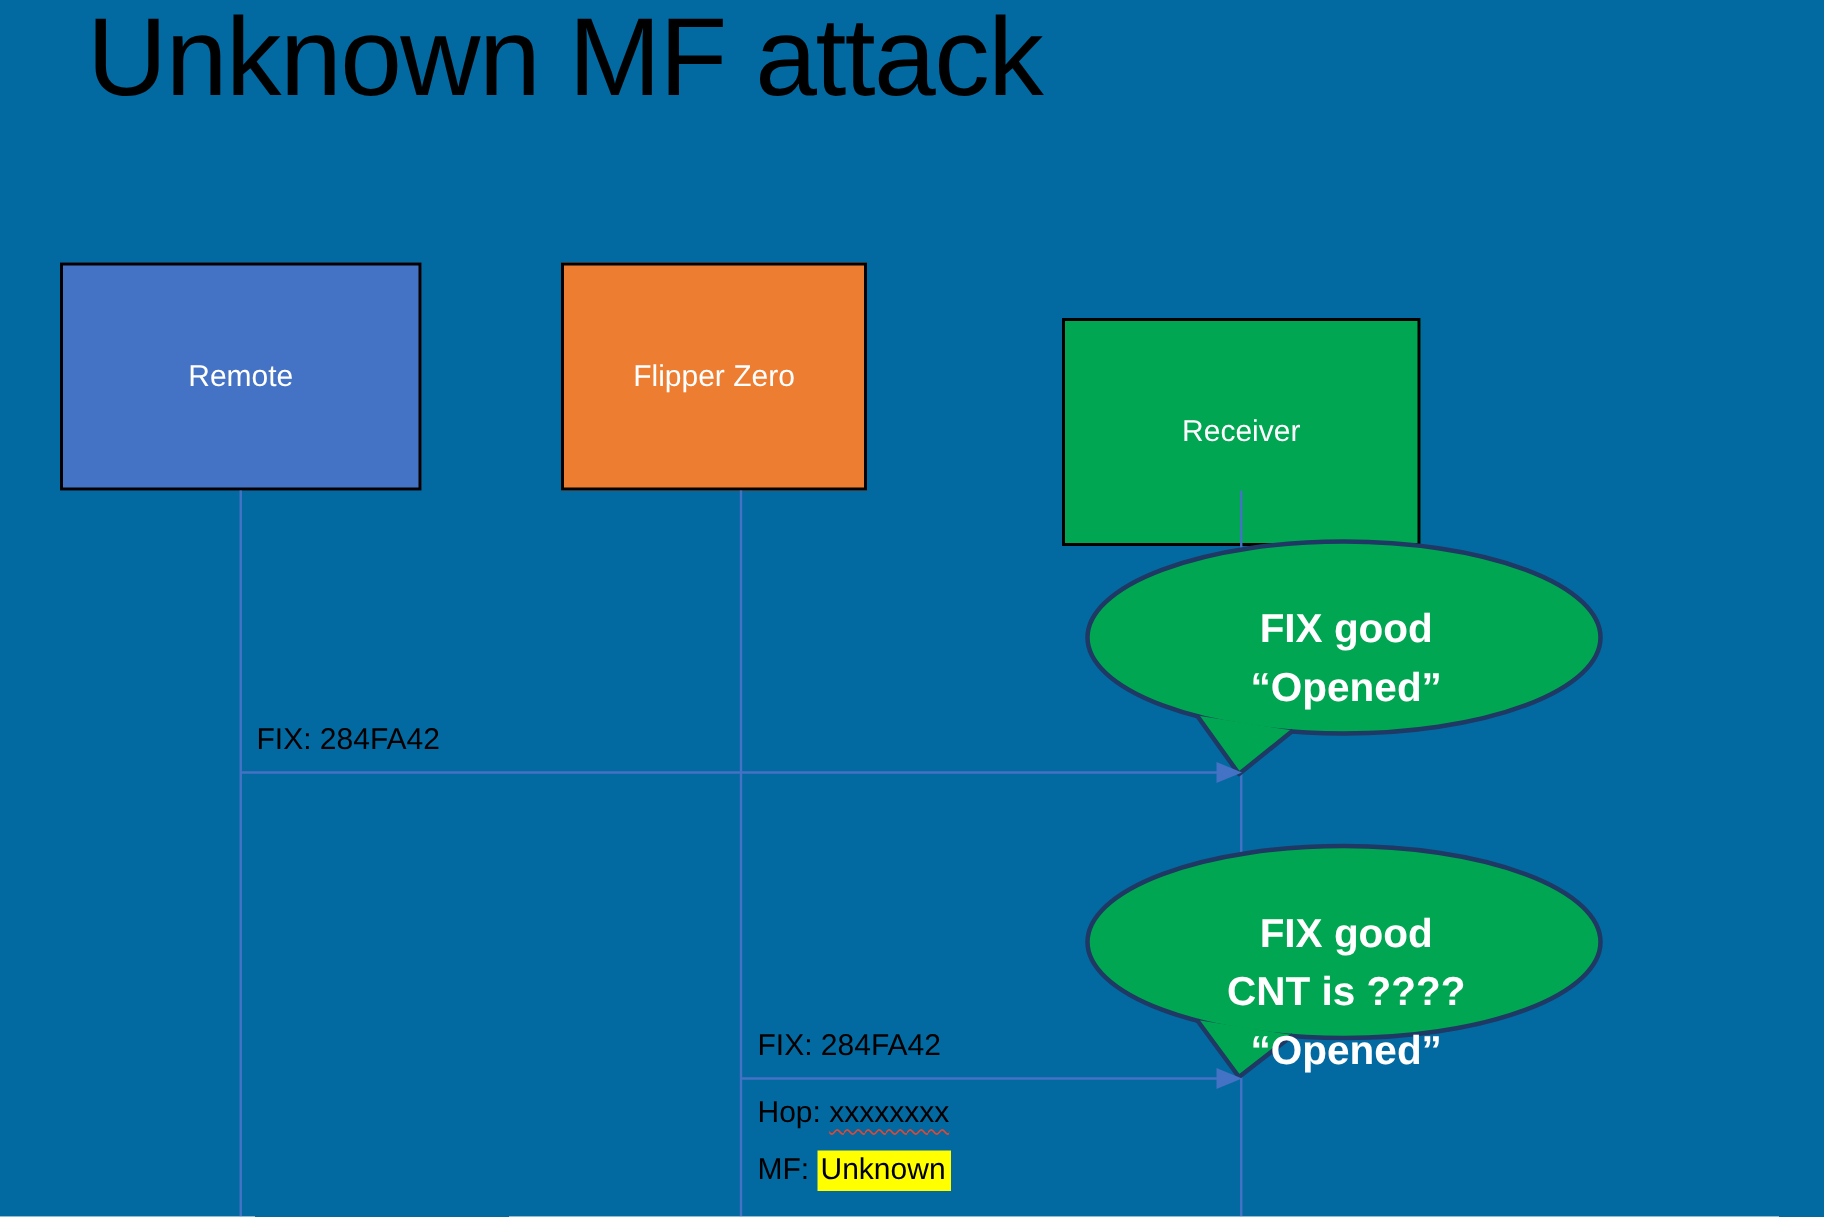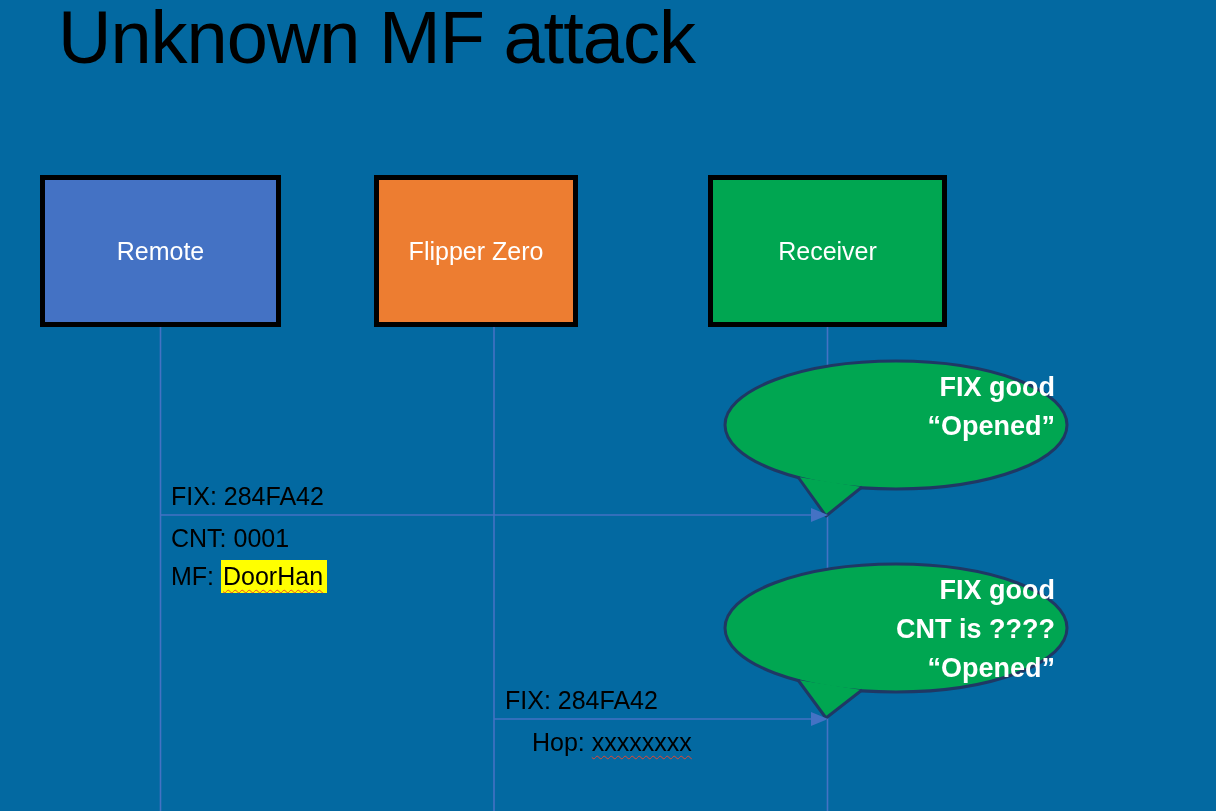--- a/index.html
+++ b/index.html
@@ -6,42 +6,42 @@
   .slide{
     position:relative;width:1216px;height:811px;background:#0369a1;
     font-family:"Liberation Sans",sans-serif;overflow:hidden;
   }
   .title{
     position:absolute;left:58px;top:-6px;margin:0;
     font-size:74px;font-weight:300;color:#000;letter-spacing:-1px;line-height:1.2;
   }
   .actor{
     position:absolute;top:175px;height:152px;box-sizing:border-box;
-    border:5px solid #000000;display:flex;align-items:center;justify-content:center;
-    color:#fff;font-size:25px;
+    border:2px solid #000000;display:flex;align-items:center;justify-content:center;
+    color:#fff;font-size:20px;
   }
   .actor-remote{left:40px;width:241px;background:#4472C4;}
   .actor-flipper{left:374px;width:204px;background:#ED7D31;}
-  .actor-receiver{left:708px;width:239px;background:#00A651;}
+  .actor-receiver{left:708px;width:239px;background:#00A651;margin-top:37px;}
   .overlay{position:absolute;left:0;top:0;width:1216px;height:811px;}
-  .msg{position:absolute;font-size:25px;color:#000;white-space:nowrap;}
+  .msg{position:absolute;font-size:20px;color:#000;white-space:nowrap;}
   .msg-below{line-height:38px;}
   .m1-above{left:171px;top:482px;}
   .m1-below{left:171px;top:519px;}
   .m2-above{left:505px;top:686px;}
-  .m2-below{left:505px;top:723px;margin-left:27px;}
+  .m2-below{left:505px;top:723px;}
   .hl{background:#FFFF00;padding:2px 4px 3px 2px;}
   .squiggle{
     text-decoration-line:underline;text-decoration-style:wavy;
     text-decoration-color:#E8442E;text-decoration-thickness:1px;
     text-underline-offset:4px;
   }
   .bubble-text{
-    position:absolute;left:740px;width:315px;text-align:right;
-    color:#fff;font-size:27px;font-weight:600;line-height:39px;
+    position:absolute;left:740px;width:315px;text-align:center;
+    color:#fff;font-size:27px;font-weight:600;line-height:39px;margin-top:32px;
   }
   .bubble-text.b1{top:368px;}
   .bubble-text.b2{top:571px;}
 </style>
 </head>
 <body>
 
 <div class="slide">
 
   <h1 class="title">Unknown MF attack</h1>
@@ -73,31 +73,28 @@
     <g>
       <ellipse cx="896" cy="628" rx="171" ry="64" fill="#00A651" stroke="#1F3864" stroke-width="3"></ellipse>
       <path d="M 798,680 L 826,718 L 862,690" fill="#00A651" stroke="#1F3864" stroke-width="3" stroke-linejoin="round"></path>
     </g>
 
     <polygon points="828,515 811,508 811,522" fill="#4472C4"></polygon>
     <polygon points="828,719 811,712 811,726" fill="#4472C4"></polygon>
   </svg>
 
   <div class="msg m1-above">FIX: 284FA42</div>
-  <div class="msg msg-below m1-below">
-    <div>CNT: 0001</div>
-    <div>
-      <span>MF: </span><span class="hl squiggle">DoorHan</span>
-    </div>
-  </div>
 
   <div class="msg m2-above">FIX: 284FA42</div>
   <div class="msg msg-below m2-below">
     <div>
       <span>Hop: </span><span class="squiggle">xxxxxxxx</span>
+    </div>
+    <div>
+      <span>MF: </span><span class="hl">Unknown</span>
     </div>
   </div>
 
   <div class="bubble-text b1">
     <div>FIX good</div>
     <div>“Opened”</div>
   </div>
   <div class="bubble-text b2">
     <div>FIX good</div>
     <div>CNT is ????</div>

